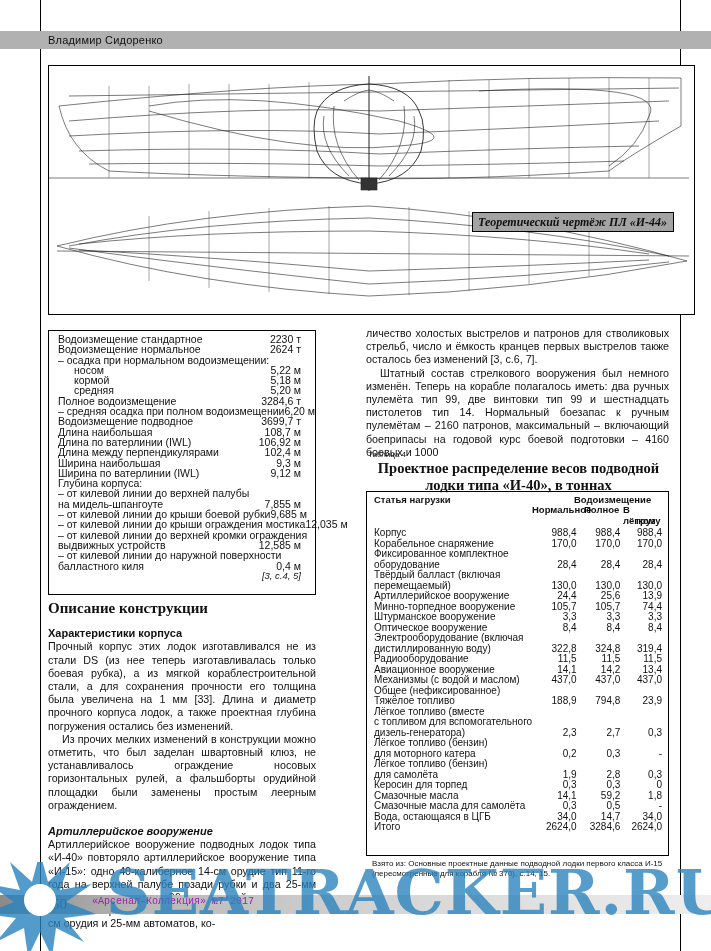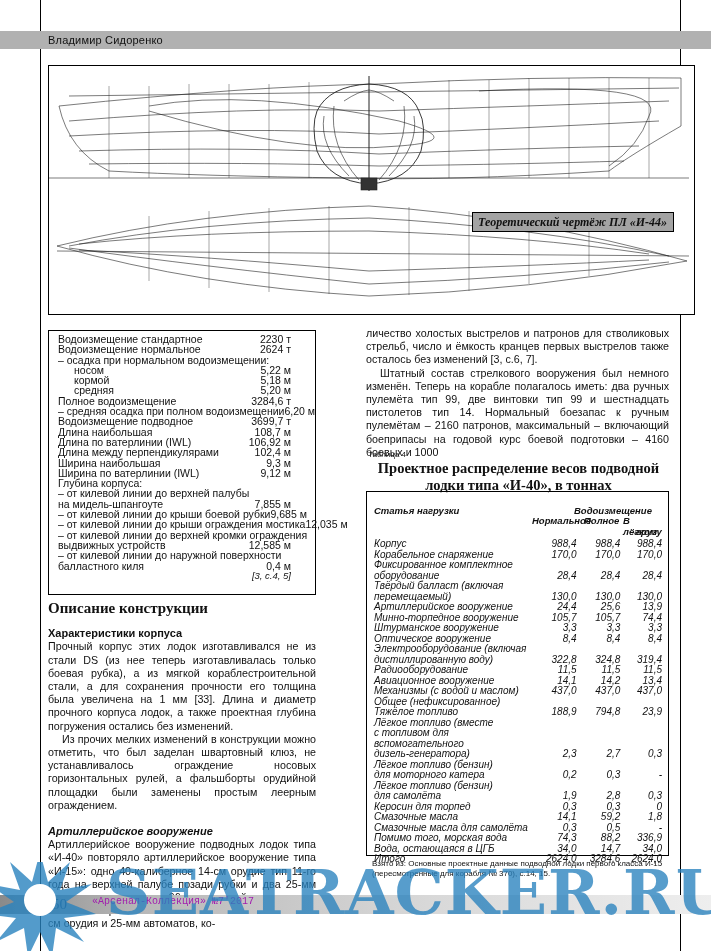--- a/index.html
+++ b/index.html
@@ -8,40 +8,40 @@
 
   .crop-line-v { position: absolute; top: 0; bottom: 0; width: 1px; background: #000; }
 
   .header-band { position: absolute; left: 0; top: 31px; width: 711px; height: 18px; background: #b1b1b1; }
   .header-author { position: absolute; left: 48px; top: 34px; font-size: 11px; letter-spacing: 0.2px; color: #111; }
 
   .drawing-frame { position: absolute; left: 48px; top: 65px; width: 647px; height: 250px; border: 1px solid #000; background: #fff; overflow: hidden; }
   .drawing-frame svg { position: absolute; left: 0; top: 0; }
   .caption-box { position: absolute; left: 472px; top: 212px; width: 202px; height: 20px; background: #a3a3a3; border: 1px solid #000; font-family: "Liberation Serif", serif; font-style: italic; font-weight: bold; font-size: 12px; text-align: right; padding: 2px 6px 0 0; color: #111; }
 
-  .specs-box { position: absolute; left: 48px; top: 330px; width: 268px; height: 265px; border: 1px solid #000; padding: 3px 24px 2px 9px; font-size: 10.5px; line-height: 10.3px; }
+  .specs-box { position: absolute; left: 48px; top: 330px; width: 268px; height: 265px; border: 1px solid #000; padding: 3px 14px 2px 9px; font-size: 10.5px; line-height: 10.3px; }
   .spec-row { display: flex; justify-content: space-between; white-space: nowrap; }
   .spec-row .lbl.indent { padding-left: 16px; }
   .spec-row .val { text-align: right; }
   .spec-source { text-align: right; font-style: italic; font-size: 9.5px; }
 
   .left-col { position: absolute; left: 48px; top: 602px; width: 268px; font-size: 10.7px; line-height: 13.2px; }
   .section-title { font-family: "Liberation Serif", serif; font-weight: bold; font-size: 15px; margin-bottom: 12px; }
   .sub-title { font-weight: bold; font-size: 11px; }
   .sub-title-it { font-weight: bold; font-style: italic; font-size: 11px; }
   p.body { text-align: justify; }
   p.body.ind { text-indent: 14px; }
   .gap { height: 13px; }
 
   .right-top { position: absolute; left: 366px; top: 327px; width: 303px; font-size: 10.7px; line-height: 13.2px; }
 
   .table-label { position: absolute; left: 368px; top: 450px; font-size: 8px; }
   .table-title { position: absolute; left: 366px; top: 460px; width: 305px; text-align: center; font-family: "Liberation Serif", serif; font-weight: bold; font-size: 14.5px; line-height: 17px; }
 
-  .weights-box { position: absolute; left: 366px; top: 491px; width: 303px; height: 365px; border: 1px solid #000; padding: 14px 6px 0 7px; font-size: 10px; line-height: 10.5px; font-style: italic; }
+  .weights-box { position: absolute; left: 366px; top: 491px; width: 303px; height: 365px; border: 1px solid #000; padding: 3px 6px 0 7px; font-size: 10px; line-height: 10.5px; }
   .wt-head { position: relative; height: 33px; font-weight: bold; font-size: 9.5px; }
   .wt-head .h-item { position: absolute; left: 0; top: 0; }
   .wt-head .h-group { position: absolute; left: 200px; top: 0; }
   .wt-head .h-c1 { position: absolute; left: 158px; top: 10px; }
   .wt-head .h-c2 { position: absolute; left: 210px; top: 10px; }
   .wt-head .h-c3 { position: absolute; left: 249px; top: 10px; }
   .wt-head .h-c3b { position: absolute; left: 262px; top: 21px; }
   .wt-row { display: flex; align-items: flex-end; }
   .wt-row .it { width: 160px; }
   .wt-row .n { width: 44px; text-align: right; }
@@ -382,26 +382,20 @@
         <span class="n">59,2</span>
         <span class="n c3">1,8</span>
       </div>
       <div class="wt-row">
         <span class="it">Смазочные масла для самолёта</span>
         <span class="n">0,3</span>
         <span class="n">0,5</span>
         <span class="n c3">-</span>
       </div>
       <div class="wt-row">
-        <span class="it">Помимо того, морская вода</span>
-        <span class="n">74,3</span>
-        <span class="n">88,2</span>
-        <span class="n c3">336,9</span>
-      </div>
-      <div class="wt-row">
         <span class="it">Вода, остающаяся в ЦГБ</span>
         <span class="n">34,0</span>
         <span class="n">14,7</span>
         <span class="n c3">34,0</span>
       </div>
       <div class="wt-row">
         <span class="it">Итого</span>
         <span class="n">2624,0</span>
         <span class="n">3284,6</span>
         <span class="n c3">2624,0</span>

